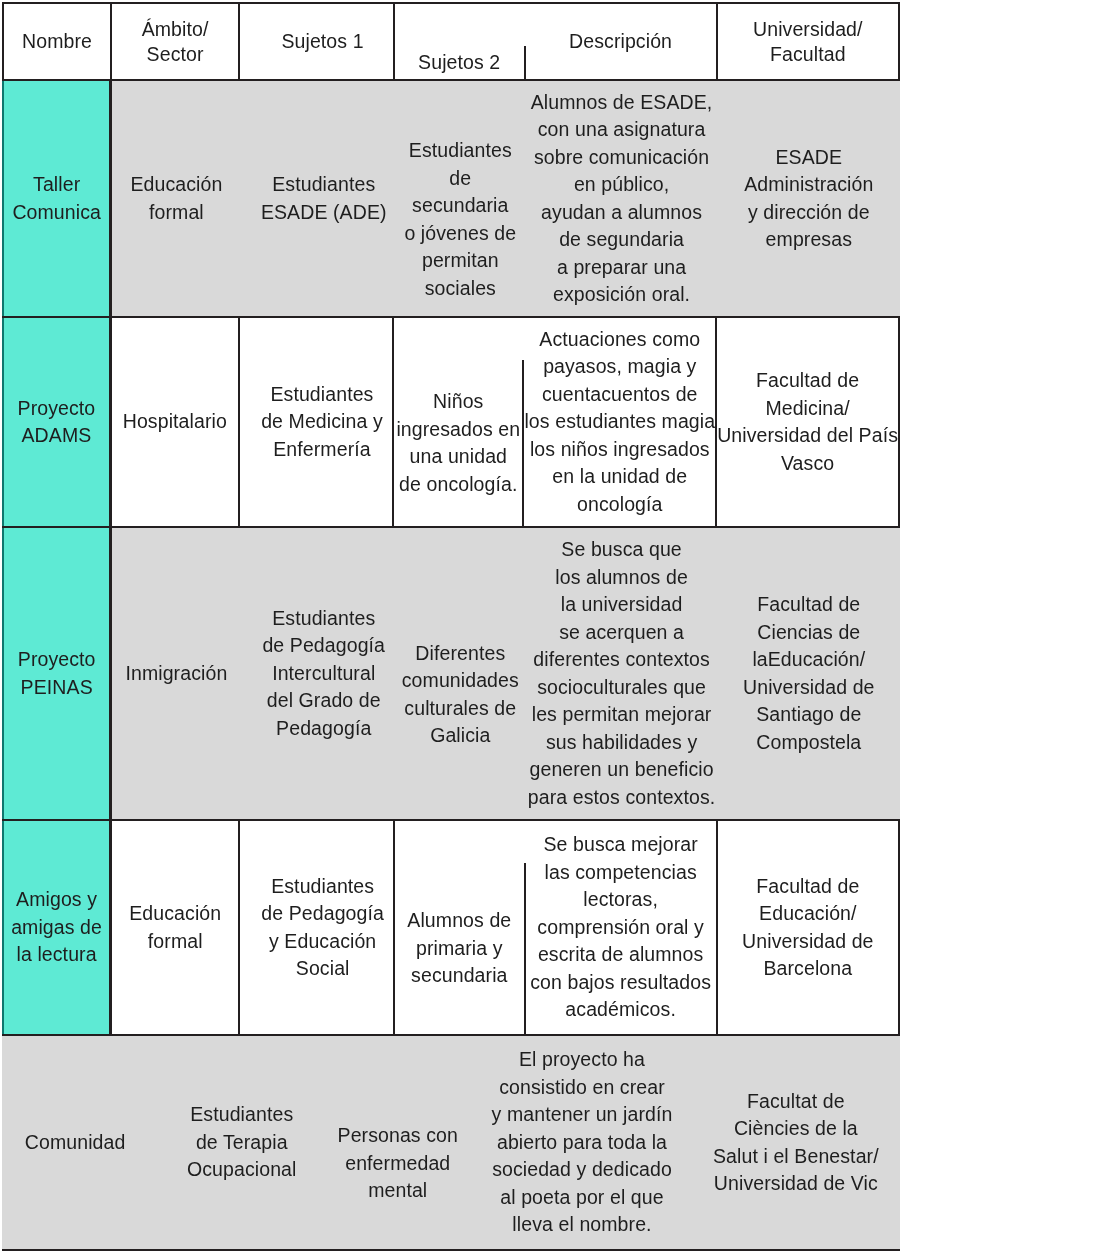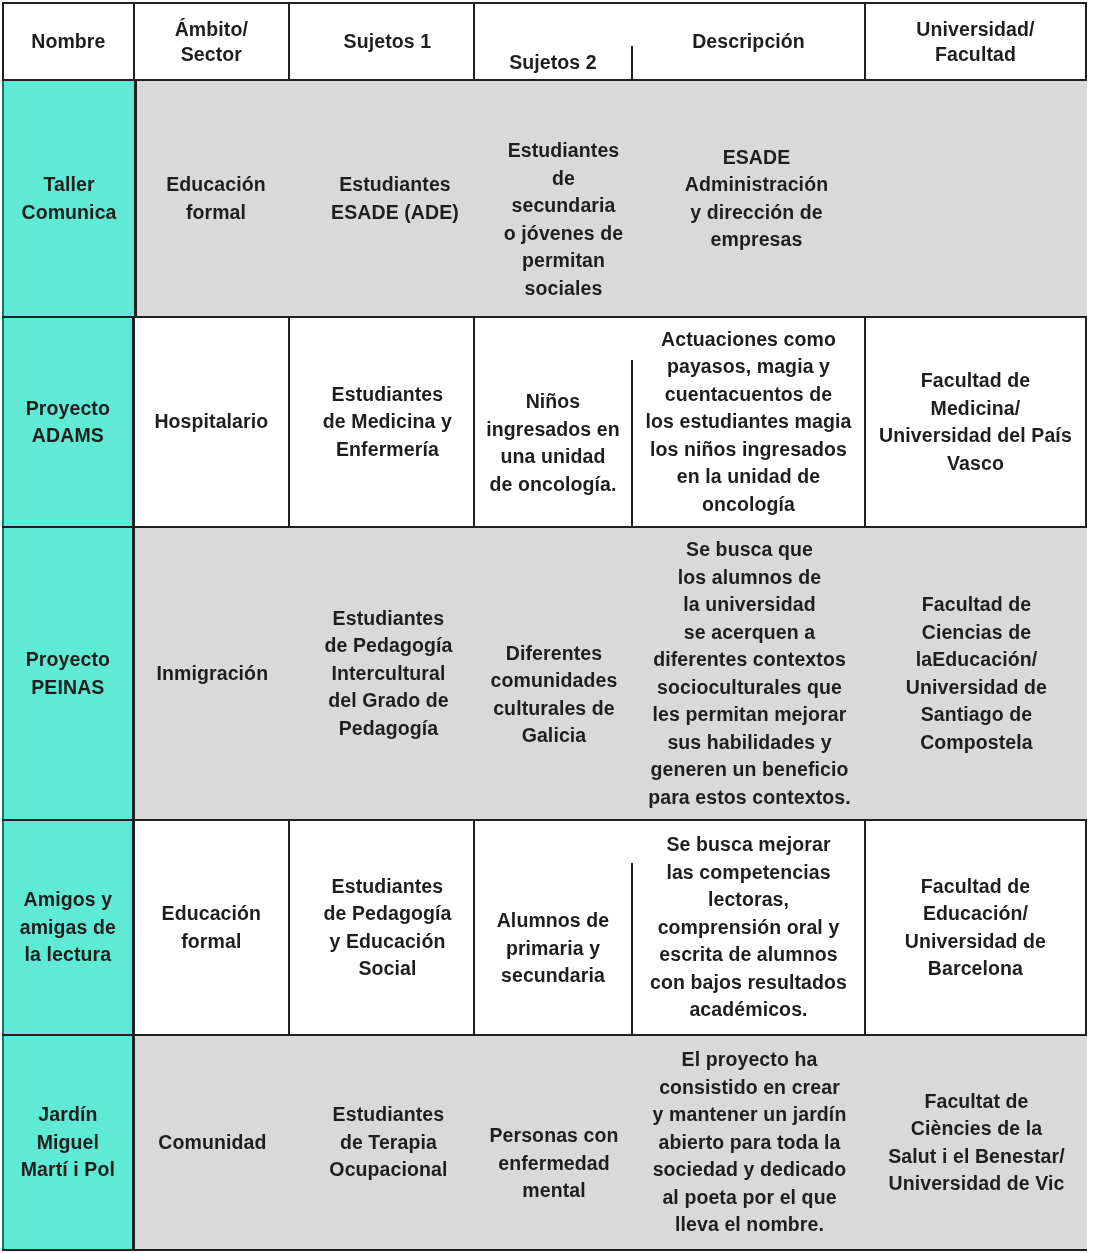--- a/index.html
+++ b/index.html
@@ -1,18 +1,18 @@
 <!DOCTYPE html>
 <html><head>
 <meta charset="utf-8">
 <style>
   html, body { margin: 0; padding: 0; background: #ffffff; }
   body { width: 1096px; height: 1253px; position: relative; overflow: hidden;
          font-family: "Liberation Sans", "DejaVu Sans", sans-serif; color: #1e1e1e; }
-  .tbl { position: absolute; left: 2px; top: 2px; width: 1085px; font-weight: bold; }
+  .tbl { position: absolute; left: 2px; top: 2px; width: 898px; }
   .row { position: relative; display: flex; border-bottom: 2px solid #231f20; box-sizing: border-box; }
   .row.header { border-top: 2px solid #231f20; background: #ffffff; }
   .row.shaded { background: #d9d9d9; }
   .row.plain { background: #ffffff; }
   .cell { box-sizing: border-box; display: flex; flex-direction: column; justify-content: center;
           align-items: center; text-align: center; font-size: 19.5px; line-height: 27.5px;
           letter-spacing: 0.1px; }
   .cell .ln { display: block; white-space: nowrap; }
   .c0 { width: 135px; background: #5eead4; border-left: 2px solid #0f766e; border-right: 3px solid #231f20; }
   .c1 { width: 158px; }
@@ -70,20 +70,30 @@
           <span class="ln">ESADE (ADE)</span>
         </div>
         <div class="cell c3">
           <span class="ln">Estudiantes</span>
           <span class="ln">de</span>
           <span class="ln">secundaria</span>
           <span class="ln">o jóvenes de</span>
           <span class="ln">permitan</span>
           <span class="ln">sociales</span>
         </div>
+        <div class="cell c4">
+          <span class="ln">Alumnos de ESADE,</span>
+          <span class="ln">con una asignatura</span>
+          <span class="ln">sobre comunicación</span>
+          <span class="ln">en público,</span>
+          <span class="ln">ayudan a alumnos</span>
+          <span class="ln">de segundaria</span>
+          <span class="ln">a preparar una</span>
+          <span class="ln">exposición oral.</span>
+        </div>
         <div class="cell c5">
           <span class="ln">ESADE</span>
           <span class="ln">Administración</span>
           <span class="ln">y dirección de</span>
           <span class="ln">empresas</span>
         </div>
       </div>
       <div class="row plain" style="height: 210px;">
         <div class="cell c0">
           <span class="ln">Proyecto</span>
@@ -192,25 +202,20 @@
           <span class="ln">académicos.</span>
         </div>
         <div class="cell c5">
           <span class="ln">Facultad de</span>
           <span class="ln">Educación/</span>
           <span class="ln">Universidad de</span>
           <span class="ln">Barcelona</span>
         </div>
       </div>
       <div class="row shaded" style="height: 215px;">
-        <div class="cell c0">
-          <span class="ln">Jardín</span>
-          <span class="ln">Miguel</span>
-          <span class="ln">Martí i Pol</span>
-        </div>
         <div class="cell c1">
           <span class="ln">Comunidad</span>
         </div>
         <div class="cell c2">
           <span class="ln">Estudiantes</span>
           <span class="ln">de Terapia</span>
           <span class="ln">Ocupacional</span>
         </div>
         <div class="cell c3">
           <span class="ln">Personas con</span>

